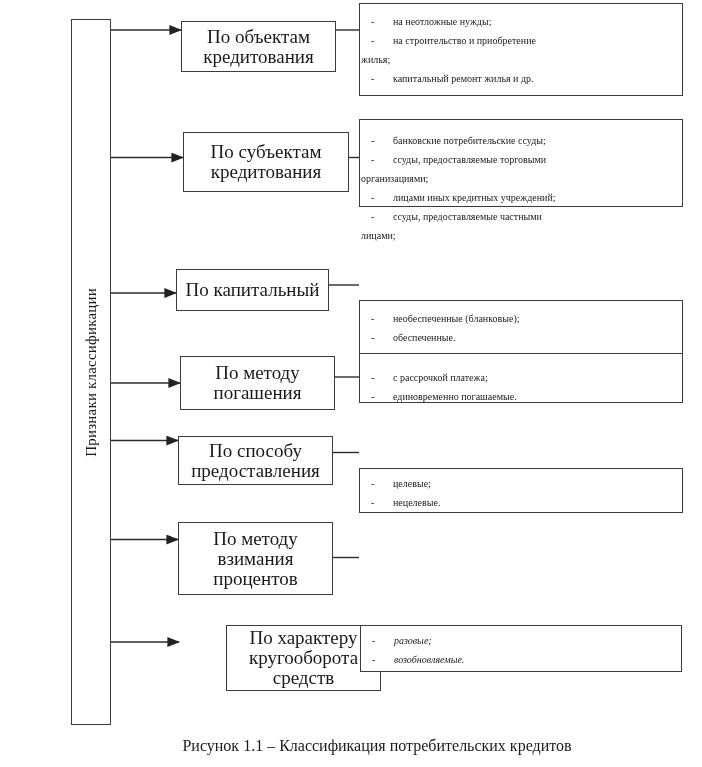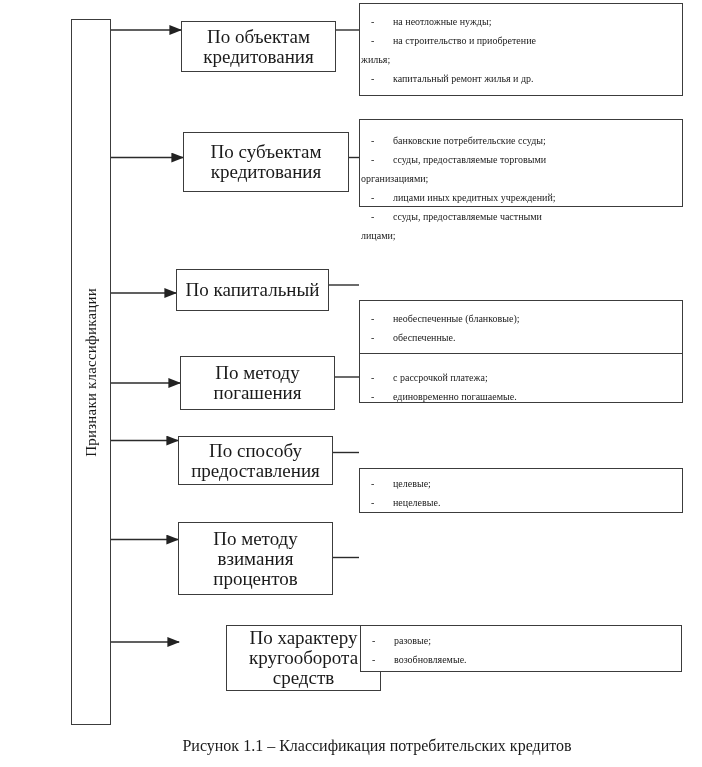--- a/index.html
+++ b/index.html
@@ -163,20 +163,20 @@
     <div>По методу</div>
     <div>взимания</div>
     <div>процентов</div>
   </div>
 
   <div class="box mid-box" style="left:179px; top:625px; width:155px; height:66px;margin-left:47px;">
     <div>По характеру</div>
     <div>кругооборота</div>
     <div>средств</div>
   </div>
-  <div class="box list-box" style="left:360px; top:625px; width:322px; height:47px; padding-top:5px;">
+  <div class="box list-box" style="left:360px; top:625px; width:322px; height:47px; padding-top:5px;font-style:italic;">
     <div class="item"><span class="dash">-</span><span class="txt">разовые;</span></div>
     <div class="item"><span class="dash">-</span><span class="txt">возобновляемые.</span></div>
   </div>
 
   <div class="caption">Рисунок 1.1 – Классификация потребительских кредитов</div>
 
 </div>
 
 </body></html>

